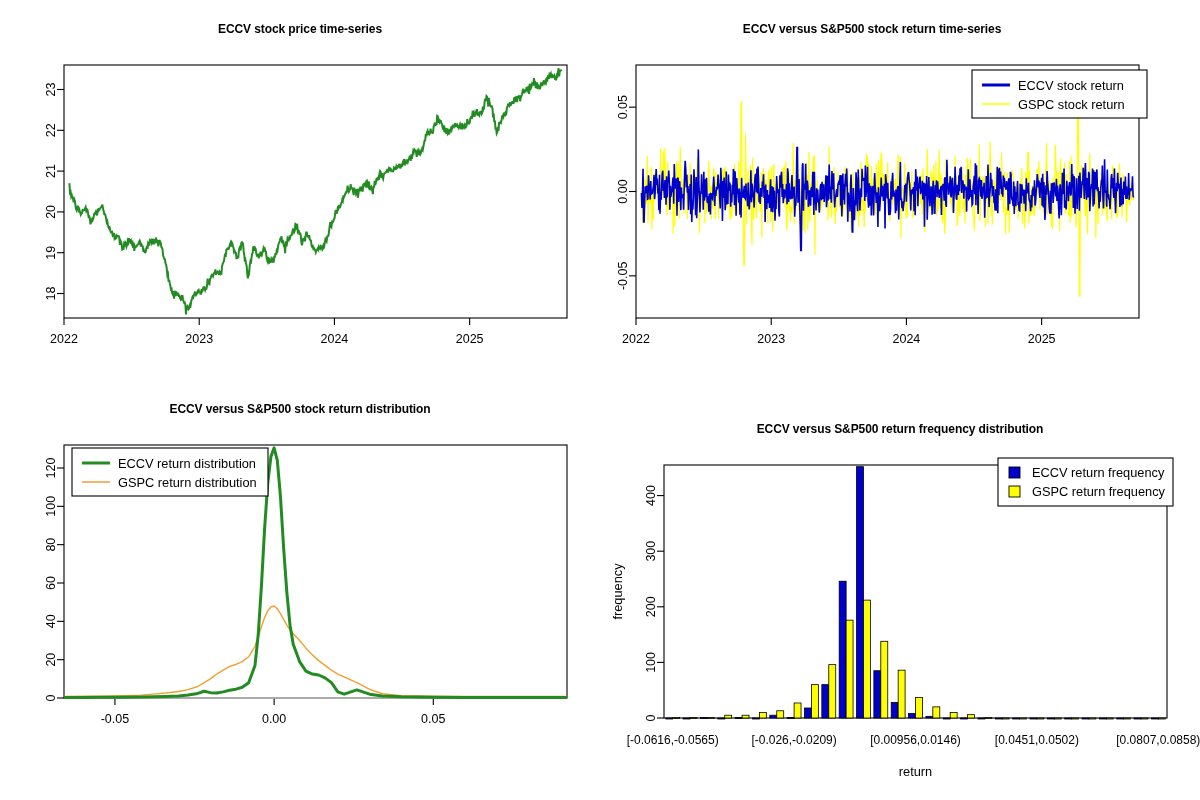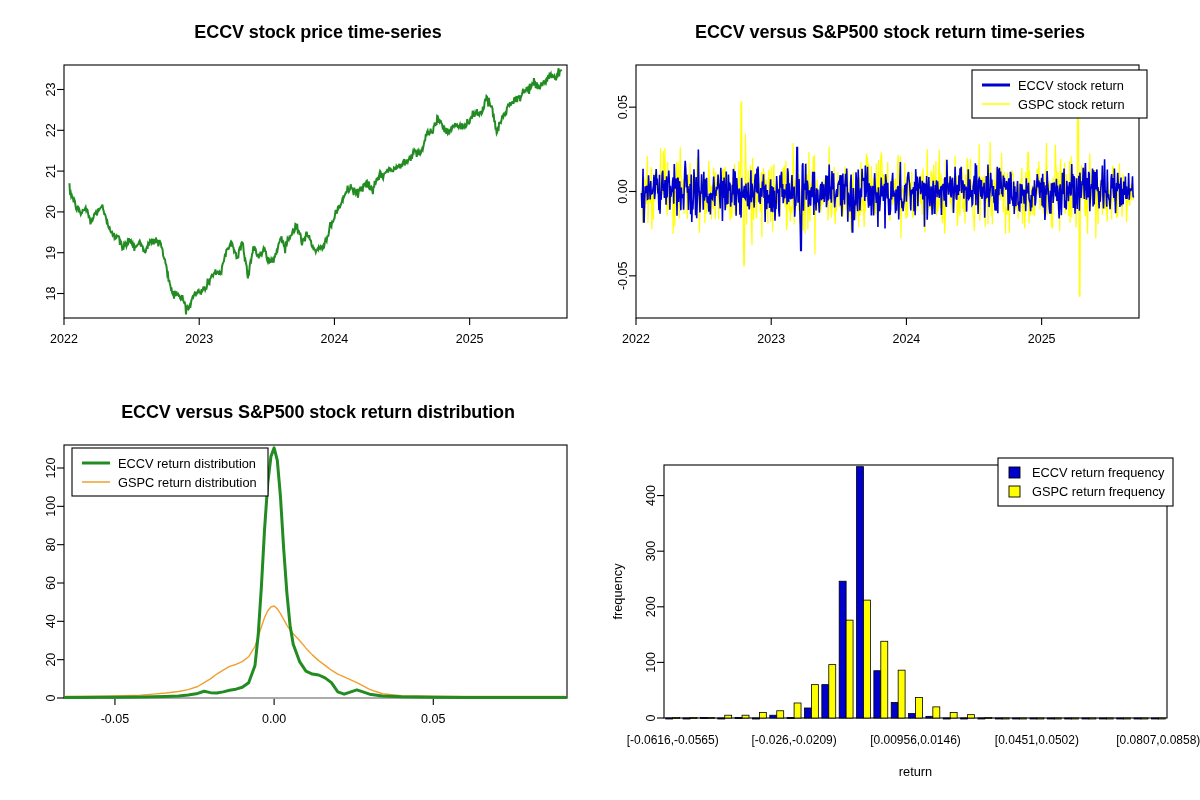--- a/index.html
+++ b/index.html
@@ -2,23 +2,22 @@
 <html><head>
 <meta charset="utf-8">
 <style>
   html,body{margin:0;padding:0;background:#ffffff;}
   body{width:1200px;height:800px;font-family:"Liberation Sans",sans-serif;color:#000;overflow:hidden;}
   #root{position:relative;width:1200px;height:800px;}
   .panel{position:absolute;width:600px;height:400px;}
   .p-tl{left:0;top:0}.p-tr{left:572px;top:0}.p-bl{left:0;top:380px}.p-br{left:600px;top:400px}
   .ptitle{
     position:absolute;left:0;width:600px;text-align:center;
-    font-weight:bold;font-size:18px;letter-spacing:-0.1px;
+    font-weight:bold;font-size:12px;letter-spacing:-0.1px;
     font-family:"Liberation Sans",sans-serif;
-    margin-left:18px;
   }
   .ptitle.tl{top:22px}.ptitle.tr{top:22px}.ptitle.bl{top:22px}.ptitle.br{top:22px}
   svg{position:absolute;left:0;top:0;display:block}
   .axtxt{font-family:"Liberation Sans",sans-serif;font-size:12.5px;fill:#000}
   .axtxt.sm{font-size:12px}
   .legtxt{font-family:"Liberation Sans",sans-serif;font-size:12.8px;fill:#000}
   .axlab{font-family:"Liberation Sans",sans-serif;font-size:12.8px;fill:#000}
   .frame{fill:none;stroke:#000;stroke-width:1.1}
   .tick{stroke:#000;stroke-width:1.1}
   .legbox{fill:#ffffff;stroke:#000;stroke-width:1.1}
@@ -113,20 +112,21 @@
         <path d="M64.00,317.43 L83.10,317.43 L102.20,317.23 L121.30,317.23 L140.41,317.04 L153.14,316.85 L165.87,316.47 L178.61,316.08 L188.16,314.93 L197.71,313.40 L204.08,311.29 L210.44,312.63 L216.81,313.02 L223.18,311.87 L229.54,310.33 L235.91,309.18 L242.28,307.27 L248.65,302.67 L255.01,285.42 L258.20,254.75 L261.38,206.83 L264.56,149.33 L267.75,103.33 L270.93,76.50 L274.11,67.88 L277.30,80.33 L280.48,116.75 L283.66,168.50 L286.85,212.58 L290.03,245.17 L293.22,264.33 L299.58,281.58 L305.95,291.17 L312.32,294.04 L318.68,295.00 L325.05,297.88 L331.42,302.67 L337.78,311.87 L344.15,314.17 L356.89,309.95 L369.62,314.17 L382.35,316.08 L401.46,316.85 L433.29,317.23 L465.13,317.43 L496.96,317.43 L528.80,317.43 L567.00,317.43 " fill="none" stroke="#228B22" stroke-width="3" stroke-linejoin="round"></path>
         <rect x="72" y="68" width="196" height="48" class="legbox"></rect>
         <line x1="82" y1="83" x2="110" y2="83" stroke="#228B22" stroke-width="3"></line>
         <text x="118" y="87.5" class="legtxt" text-anchor="start">ECCV return distribution</text>
         <line x1="82" y1="102" x2="110" y2="102" stroke="#F0A030" stroke-width="1.5"></line>
         <text x="118" y="106.5" class="legtxt" text-anchor="start">GSPC return distribution</text>
       </svg>
   </div>
 
   <div class="panel p-br">
+    <div class="ptitle br">ECCV versus S&amp;P500 return frequency distribution</div>
     <svg width="600" height="400" id="svg-br">
         <rect x="64" y="65" width="503" height="253" class="frame"></rect>
         <line x1="57" y1="318" x2="64" y2="318" class="tick"></line>
         <text x="51" y="318" class="axtxt" text-anchor="middle" transform="rotate(-90 51 318)" dominant-baseline="central">0</text>
         <line x1="57" y1="262.3956043956044" x2="64" y2="262.3956043956044" class="tick"></line>
         <text x="51" y="262.3956043956044" class="axtxt" text-anchor="middle" transform="rotate(-90 51 262.3956043956044)" dominant-baseline="central">100</text>
         <line x1="57" y1="206.7912087912088" x2="64" y2="206.7912087912088" class="tick"></line>
         <text x="51" y="206.7912087912088" class="axtxt" text-anchor="middle" transform="rotate(-90 51 206.7912087912088)" dominant-baseline="central">200</text>
         <line x1="57" y1="151.1868131868132" x2="64" y2="151.1868131868132" class="tick"></line>
         <text x="51" y="151.1868131868132" class="axtxt" text-anchor="middle" transform="rotate(-90 51 151.1868131868132)" dominant-baseline="central">300</text>

